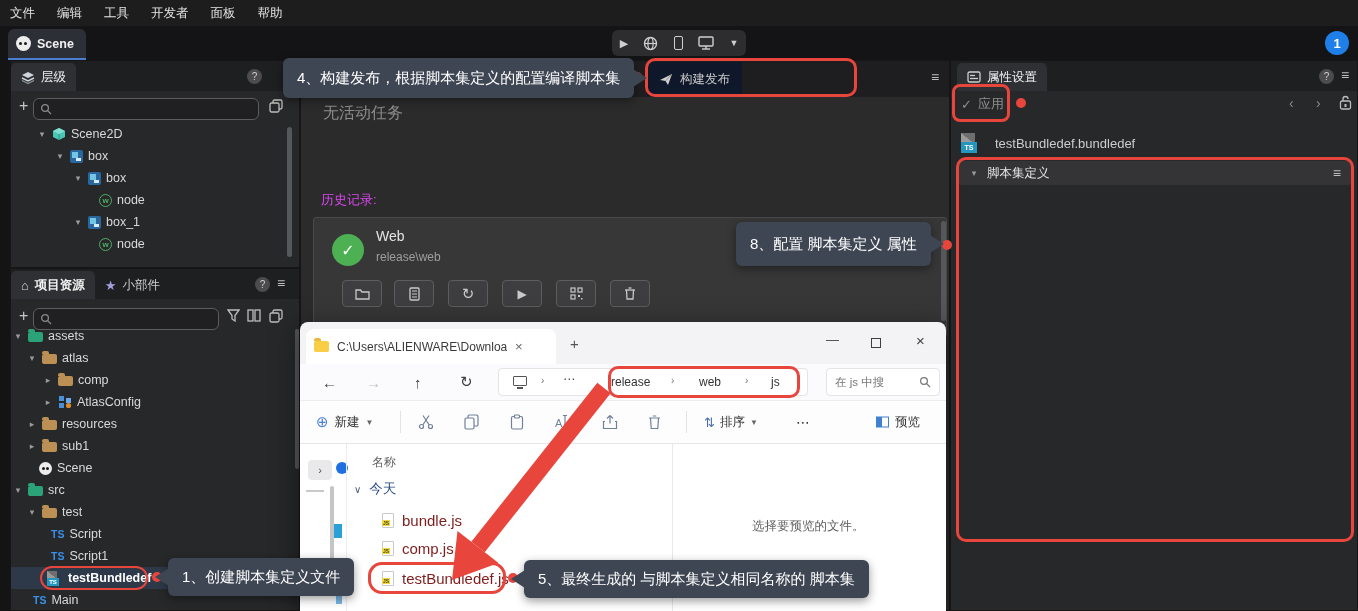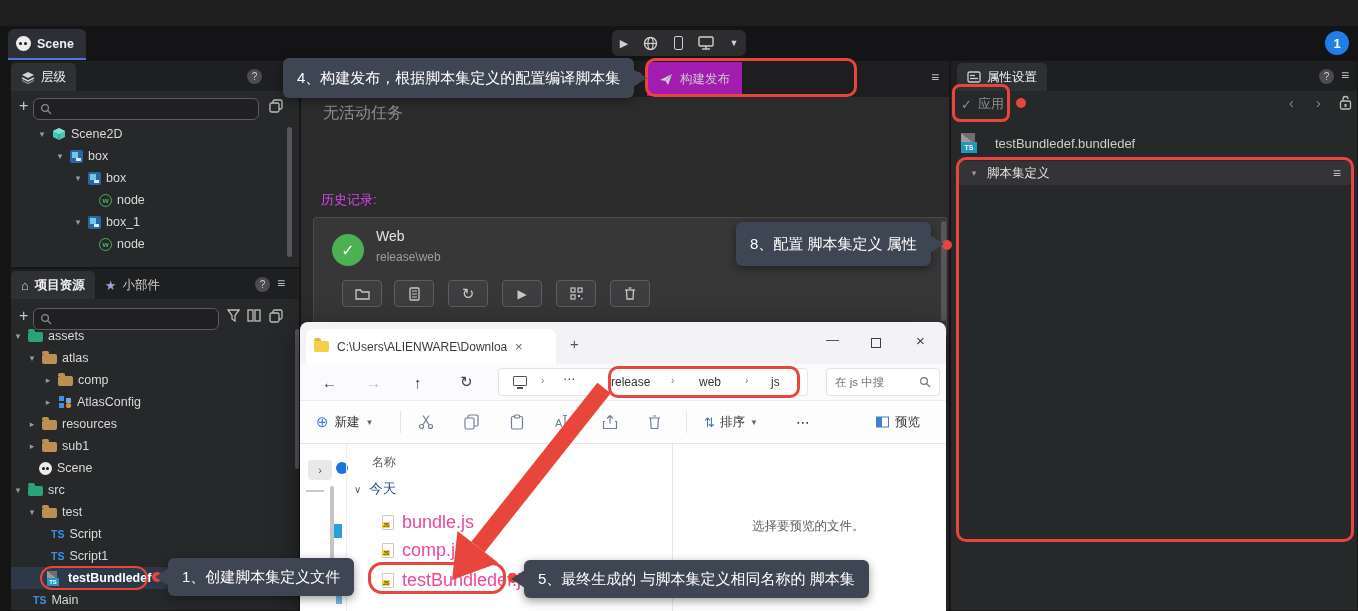--- a/index.html
+++ b/index.html
@@ -46,37 +46,45 @@
   .etab{position:absolute;left:6px;top:7px;width:250px;height:35px;background:#fff;border-radius:8px 8px 0 0;display:flex;align-items:center;gap:8px;padding:0 8px;font-size:12px;color:#3a3a3a;}
   .foldericon{display:inline-block;width:15px;height:11px;background:#f7ce46;border-radius:2px;position:relative;flex:0 0 auto;}
   .foldericon:before{content:"";position:absolute;top:-3px;left:0;width:7px;height:3px;background:#e8b93a;border-radius:2px 2px 0 0;}
   .addr-row{position:absolute;left:0;top:42px;width:646px;height:36px;background:#fbfbfd;color:#444;}
   .navg{position:absolute;top:50%;transform:translateY(-50%);font-size:15px;color:#3f3f3f;}
   .addrbox{position:absolute;left:198px;top:4px;width:310px;height:28px;background:#fff;border:1px solid #e3e3e8;border-radius:4px;}
   .srchbox{position:absolute;left:526px;top:4px;width:114px;height:28px;background:#fff;border:1px solid #e3e3e8;border-radius:4px;display:flex;align-items:center;padding:0 8px;color:#767676;font-size:11.5px;gap:6px;}
   .etoolbar{position:absolute;left:0;top:78px;width:646px;height:44px;background:#fdfdfe;border-top:1px solid #ededf0;border-bottom:1px solid #e6e6ea;}
   .eicon{position:absolute;top:50%;transform:translateY(-50%);color:#70809a;}
   .filearea{position:absolute;left:0;top:122px;width:646px;height:167px;background:#fff;}
-  .filerow{position:absolute;display:flex;align-items:center;gap:8px;font-size:18px;color:#ec4899;}
+  .filerow{position:absolute;display:flex;align-items:center;gap:8px;font-size:15px;color:#7f1d1d;}
   .jsicon{width:12px;height:15px;background:#fff;border:1px solid #c9c9c9;border-radius:1px;position:relative;}
   .jsicon:after{content:"JS";position:absolute;left:-1px;bottom:1px;background:#f2d649;color:#4a4a00;font-size:5px;font-weight:bold;padding:0 1px;}
   .winctl{position:absolute;top:10px;color:#3f3f3f;font-size:13px;}
   
   .ann-rect{position:absolute;border:3px solid #e8453c;border-radius:10px;pointer-events:none;}
   .ann-dot{position:absolute;width:10px;height:10px;border-radius:50%;background:#e8453c;}
   .callout{position:absolute;background:#3e4553;color:#fff;font-size:15px;display:flex;align-items:center;padding:0 14px;border-radius:6px;box-shadow:0 3px 10px rgba(0,0,0,.4);white-space:nowrap;}
   .callout .ptr-r{position:absolute;right:-13px;top:50%;transform:translateY(-50%);width:0;height:0;border-top:9px solid transparent;border-bottom:9px solid transparent;border-left:14px solid #3e4553;}
   .callout .ptr-l{position:absolute;left:-13px;top:50%;transform:translateY(-50%);width:0;height:0;border-top:9px solid transparent;border-bottom:9px solid transparent;border-right:14px solid #3e4553;}
   svg{display:block;}
 </style>
 </head>
 <body>
 
 <div class="app">
 
+  <div class="abs menubar">
+    <span>文件</span>
+    <span>编辑</span>
+    <span>工具</span>
+    <span>开发者</span>
+    <span>面板</span>
+    <span>帮助</span>
+  </div>
 
   <div class="abs tabstrip"></div>
   <div class="abs scene-tab">
     <span class="ghost">
         <i style="left:3px"></i>
         <i style="left:8px"></i>
       </span>
     <span>Scene</span>
   </div>
   <div class="abs toolpill">
@@ -279,21 +287,21 @@
     </div>
     <div class="tree-row" style="left:0;top:320px;">
         <span class="ts" style="margin-left:22px;">TS</span>
         <span>Main</span>
       </div>
     <div class="scrollbar" style="position:absolute;left:284px;top:60px;width:4px;height:140px;"></div>
   </div>
 
   <div class="abs" style="left:300px;top:60px;width:650px;height:551px;background:#2b2b2c;border:1px solid #161617;">
     <div class="abs" style="left:0;top:0;width:648px;height:36px;background:#1e1e20;"></div>
-    <div class="btab" style="left:346px;top:1px;background:#a21caf;color:#c9c9c9;">
+    <div class="btab" style="left:346px;top:1px;background:#0f172a;color:#c9c9c9;">
       <span>
           <svg width="14" height="13" viewBox="0 0 14 13">
             <path d="M1 7 L13 1 L9 12 L6.5 8 Z" fill="#cfcfcf"></path>
             <path d="M6.5 8 L13 1" stroke="#8f8f8f" stroke-width="1"></path>
           </svg>
         </span>
       <span>构建发布</span>
     </div>
     <span class="hamb" style="position:absolute;left:630px;top:8px;">≡</span>
 

